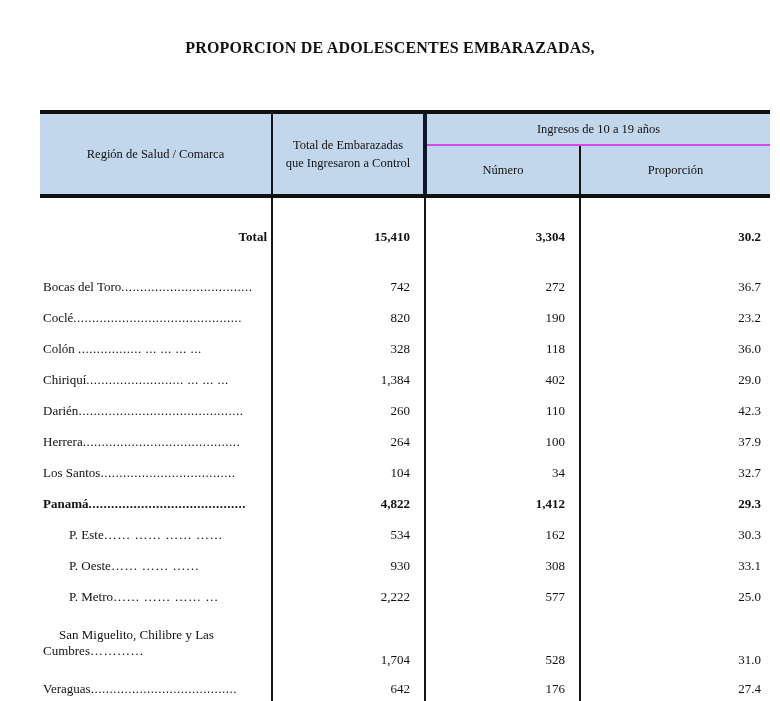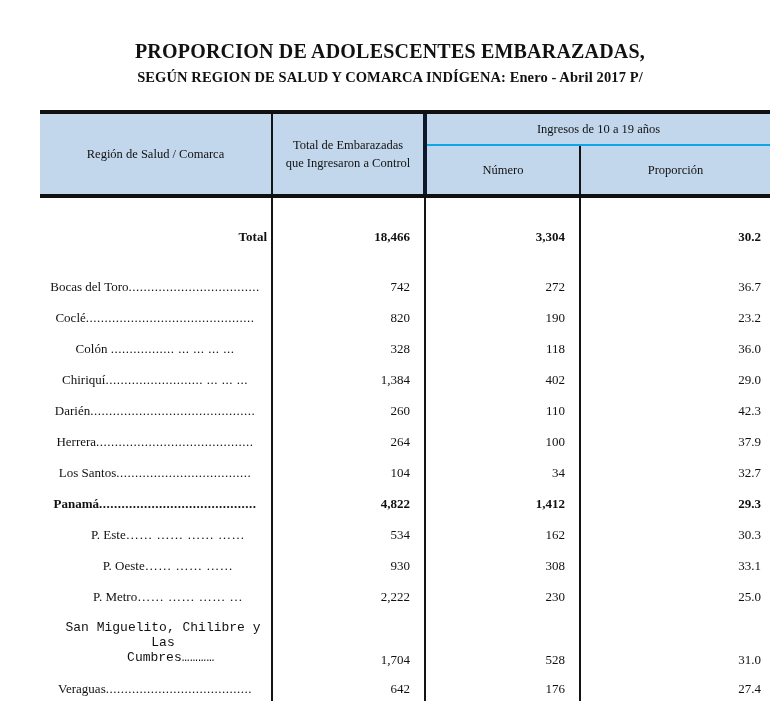--- a/index.html
+++ b/index.html
@@ -19,21 +19,21 @@
     width: 780px;
     height: 701px;
   }
 
   
   .title-block {
     padding-top: 36px;
     text-align: center;
   }
   .title-line-1 {
-    font-size: 20px;
+    font-size: 16px;
     font-weight: bold;
     letter-spacing: 0.2px;
     line-height: 1.5;
   }
   .title-line-2 {
     font-size: 14.5px;
     font-weight: bold;
     letter-spacing: 0.1px;
     line-height: 1.6;
   }
@@ -89,21 +89,21 @@
     padding: 0 6px;
   }
   td.h-total {
     height: 78px;
     border-right: 4px solid #0f172a;
     padding: 0 10px;
     line-height: 1.45;
   }
   td.h-group {
     height: 30px;
-    border-bottom: 2px solid #0ea5e9;
+    border-bottom: 2px solid #d946ef;
     padding: 0 6px;
   }
   td.h-numero {
     height: 48px;
     border-right: 2px solid #141414;
     padding: 0 6px;
   }
   td.h-prop {
     height: 48px;
     padding: 0 6px;
@@ -114,21 +114,20 @@
     font-size: 13px;
     padding: 0;
     vertical-align: middle;
   }
   td.cell-region {
     border-right: 2px solid #141414;
     padding-left: 3px;
     padding-right: 4px;
     white-space: nowrap;
     overflow: hidden;
-    text-align: center;
   }
   td.cell-num {
     border-right: 2px solid #141414;
     text-align: right;
     padding-right: 14px;
   }
   td.cell-num.last {
     border-right: none;
     padding-right: 9px;
   }
@@ -156,40 +155,38 @@
   }
   tr.data-row.bold td {
     font-weight: bold;
   }
   tr.twoline-row td {
     height: 56px;
   }
   tr.twoline-row td.cell-region {
     white-space: normal;
     vertical-align: middle;
-    font-family: Liberation Mono, monospace;
   }
   tr.twoline-row td.cell-num {
     vertical-align: bottom;
     padding-bottom: 5px;
   }
 
   .label-indent { padding-left: 26px; }
   .leader { letter-spacing: 0.5px; }
   .sm-first-line { display: block; padding-left: 16px; }
-  .sm-second-line { display: block; margin-left: 32px; }
+  .sm-second-line { display: block; }
 </style>
 </head>
 <body>
 
 <div class="page">
 
   <div class="title-block">
     <div class="title-line-1">PROPORCION DE  ADOLESCENTES EMBARAZADAS,</div>
-    <div class="title-line-2">SEGÚN REGION DE SALUD Y COMARCA INDÍGENA: Enero - Abril 2017 P/</div>
   </div>
 
   <div class="table-wrap">
     <table class="report">
       <colgroup>
         <col class="c-region">
         <col class="c-total">
         <col class="c-numero">
         <col class="c-prop">
       </colgroup>
@@ -214,21 +211,21 @@
 
       <tbody id="table-body">
           <tr class="spacer-row">
             <td class="cell-region"></td>
             <td class="cell-num"></td>
             <td class="cell-num"></td>
             <td class="cell-num last"></td>
           </tr>
           <tr class="total-row">
             <td class="cell-region">Total</td>
-            <td class="cell-num">18,466</td>
+            <td class="cell-num">15,410</td>
             <td class="cell-num">3,304</td>
             <td class="cell-num last">30.2</td>
           </tr>
           <tr class="gap-row">
             <td class="cell-region"></td>
             <td class="cell-num"></td>
             <td class="cell-num"></td>
             <td class="cell-num last"></td>
           </tr>
           <tr class="data-row">
@@ -287,21 +284,21 @@
           </tr>
           <tr class="data-row">
             <td class="cell-region"><span class="label-indent">P. Oeste</span><span class="leader">…… …… ……</span></td>
             <td class="cell-num">930</td>
             <td class="cell-num">308</td>
             <td class="cell-num last">33.1</td>
           </tr>
           <tr class="data-row">
             <td class="cell-region"><span class="label-indent">P. Metro</span><span class="leader">…… …… …… …</span></td>
             <td class="cell-num">2,222</td>
-            <td class="cell-num">230</td>
+            <td class="cell-num">577</td>
             <td class="cell-num last">25.0</td>
           </tr>
           <tr class="twoline-row">
             <td class="cell-region">
               <span class="sm-first-line">San Miguelito, Chilibre y Las</span>
               <span class="sm-second-line">Cumbres<span class="leader">…………</span></span>
             </td>
             <td class="cell-num">1,704</td>
             <td class="cell-num">528</td>
             <td class="cell-num last">31.0</td>

